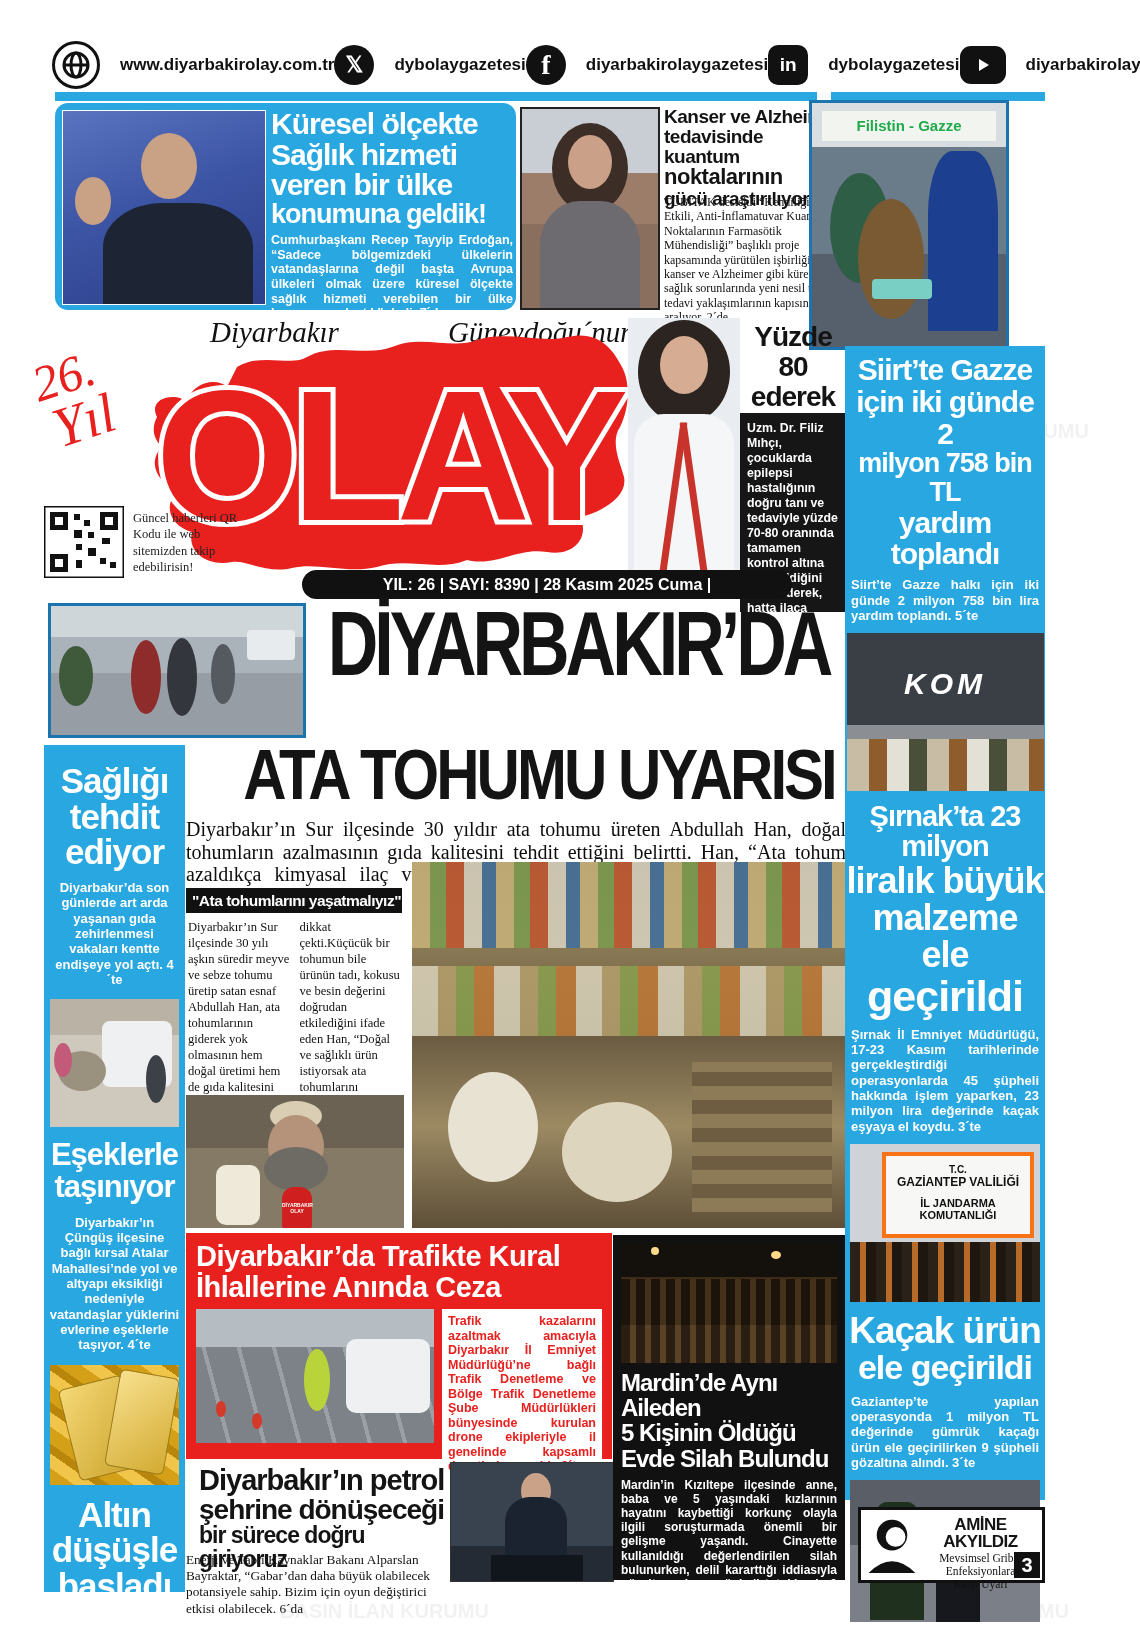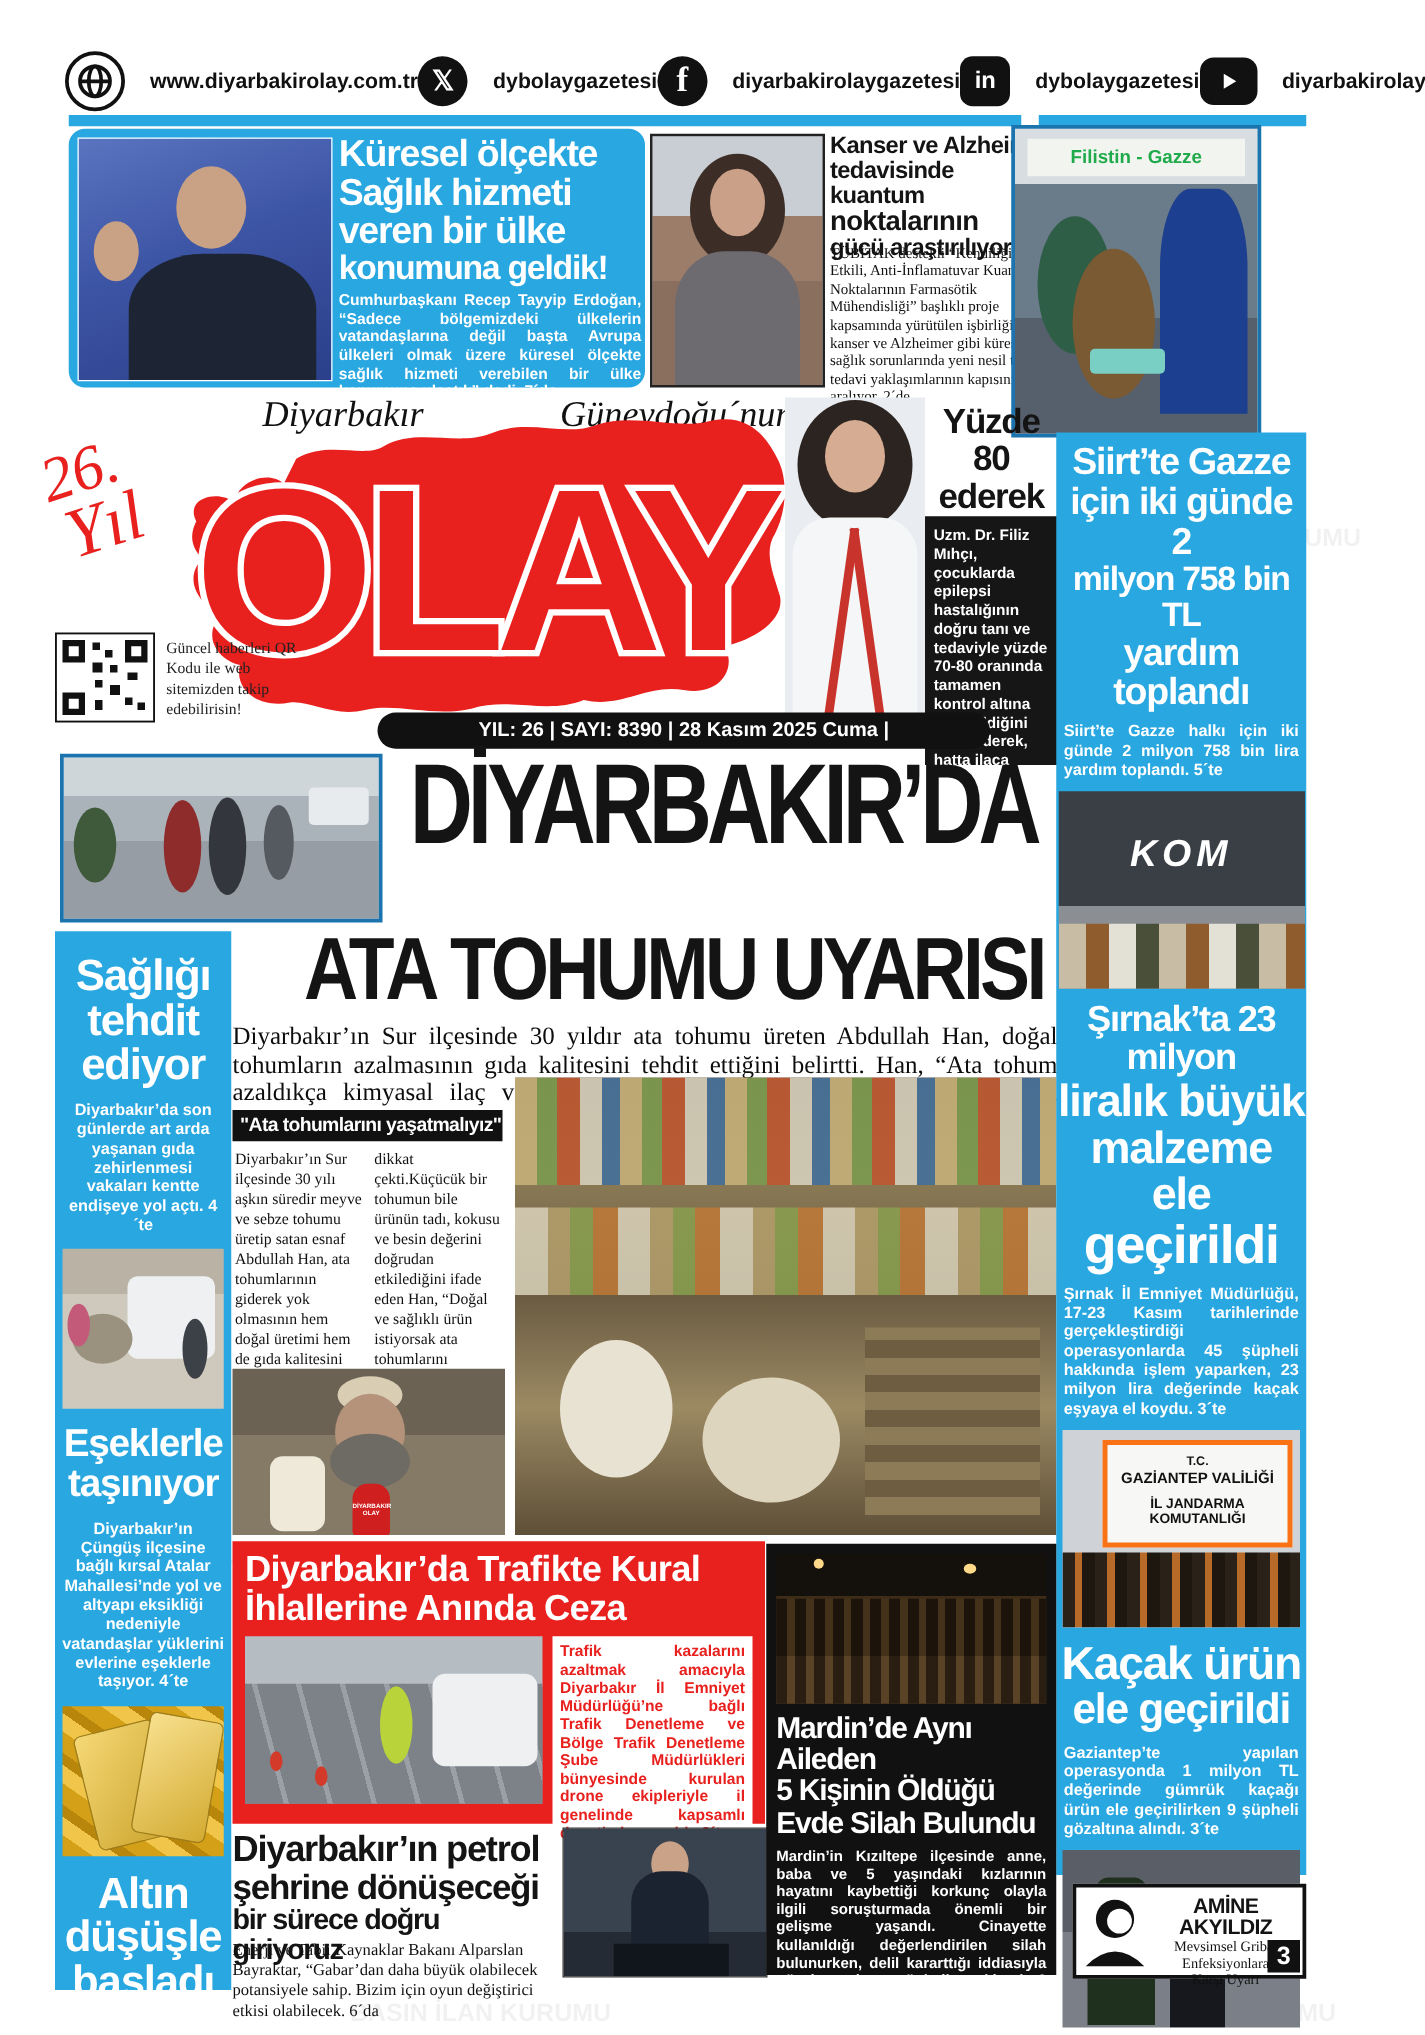--- a/index.html
+++ b/index.html
@@ -284,21 +284,21 @@
         <div class="abs" style="left:0;top:38px;width:100%;height:96px;background:repeating-linear-gradient(75deg,#7d8288 0 30px,#9aa0a6 30px 34px);"></div>
         <div class="blob" style="left:108px;top:40px;width:26px;height:62px;background:#b8d43a;"></div>
         <div class="abs" style="left:150px;top:30px;width:84px;height:74px;background:#eef0f2;border-radius:10px;"></div>
         <div class="blob" style="left:20px;top:92px;width:10px;height:16px;background:#d33a2a;"></div>
         <div class="blob" style="left:56px;top:104px;width:10px;height:16px;background:#d33a2a;"></div>
       </div>
       <div style="flex:1;background:#fff;padding:5px 6px;box-sizing:border-box;color:#e8201e;font-weight:700;font-size:12.5px;line-height:1.16;text-align:justify;">Trafik kazalarını azaltmak amacıyla Diyarbakır İl Emniyet Müdürlüğü’ne bağlı Trafik Denetleme ve Bölge Trafik Denetleme Şube Müdürlükleri bünyesinde kurulan drone ekipleriyle il genelinde kapsamlı denetimler yapıldı. 3´te</div>
     </div>
   </div>
 
-  <div class="abs hl hk" style="left:186px;top:1465px;width:258px;line-height:1.04;">
+  <div class="abs hl hk" style="left:186px;top:1465px;width:258px;line-height:1.04;padding-left:13px;">
     <span class="line" style="font-size:29px;">Diyarbakır’ın petrol</span>
     <span class="line" style="font-size:28px;">şehrine dönüşeceği</span>
     <span class="line" style="font-size:23px;">bir sürece doğru giriyoruz</span>
   </div>
   <div class="abs serif" style="left:186px;top:1552px;width:258px;font-size:13.3px;line-height:1.22;color:#111;">Enerji ve Tabii Kaynaklar Bakanı Alparslan Bayraktar, “Gabar’dan daha büyük olabilecek potansiyele sahip. Bizim için oyun değiştirici etkisi olabilecek. 6´da</div>
   <div class="ph" style="left:450px;top:1462px;width:162px;height:118px;border:1px solid #333;background:linear-gradient(180deg,#39424f 0 70%,#242b35 70% 100%);">
     <div class="blob" style="left:70px;top:10px;width:30px;height:36px;background:#caa287;"></div>
     <div class="blob" style="left:54px;top:34px;width:62px;height:62px;background:#1b2230;border-radius:40% 40% 0 0;"></div>
     <div class="abs" style="left:40px;bottom:0;width:92px;height:26px;background:#11151c;"></div>
   </div>

